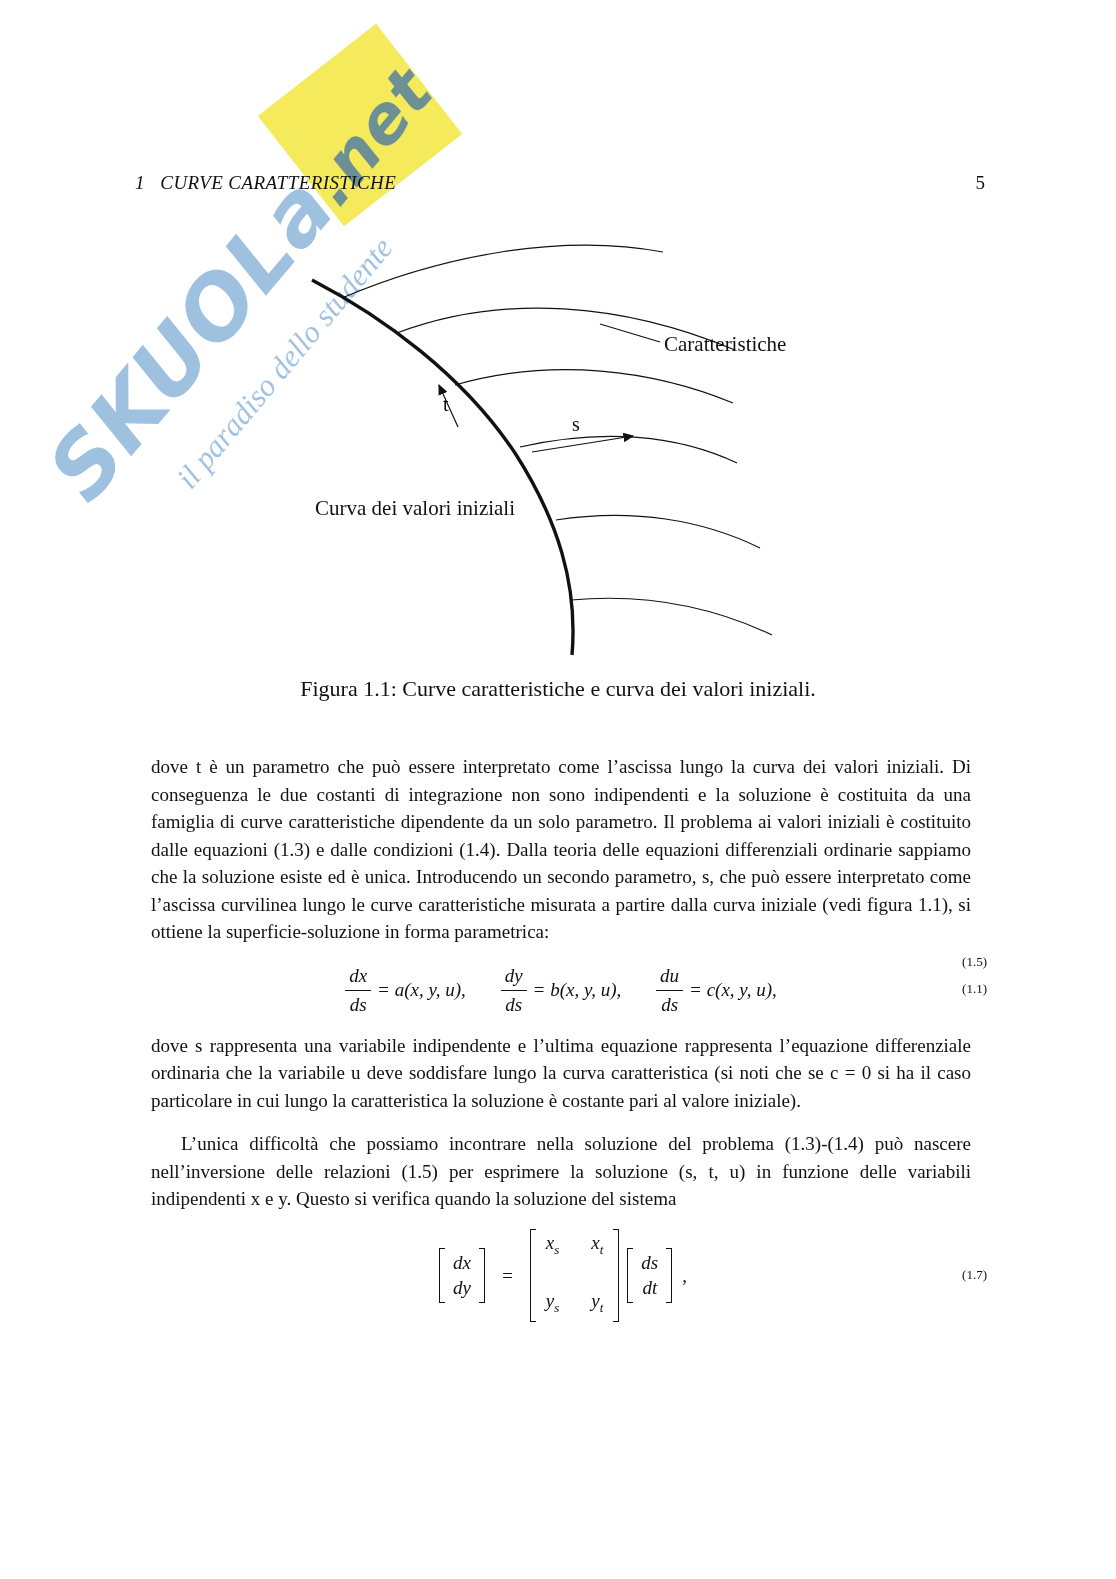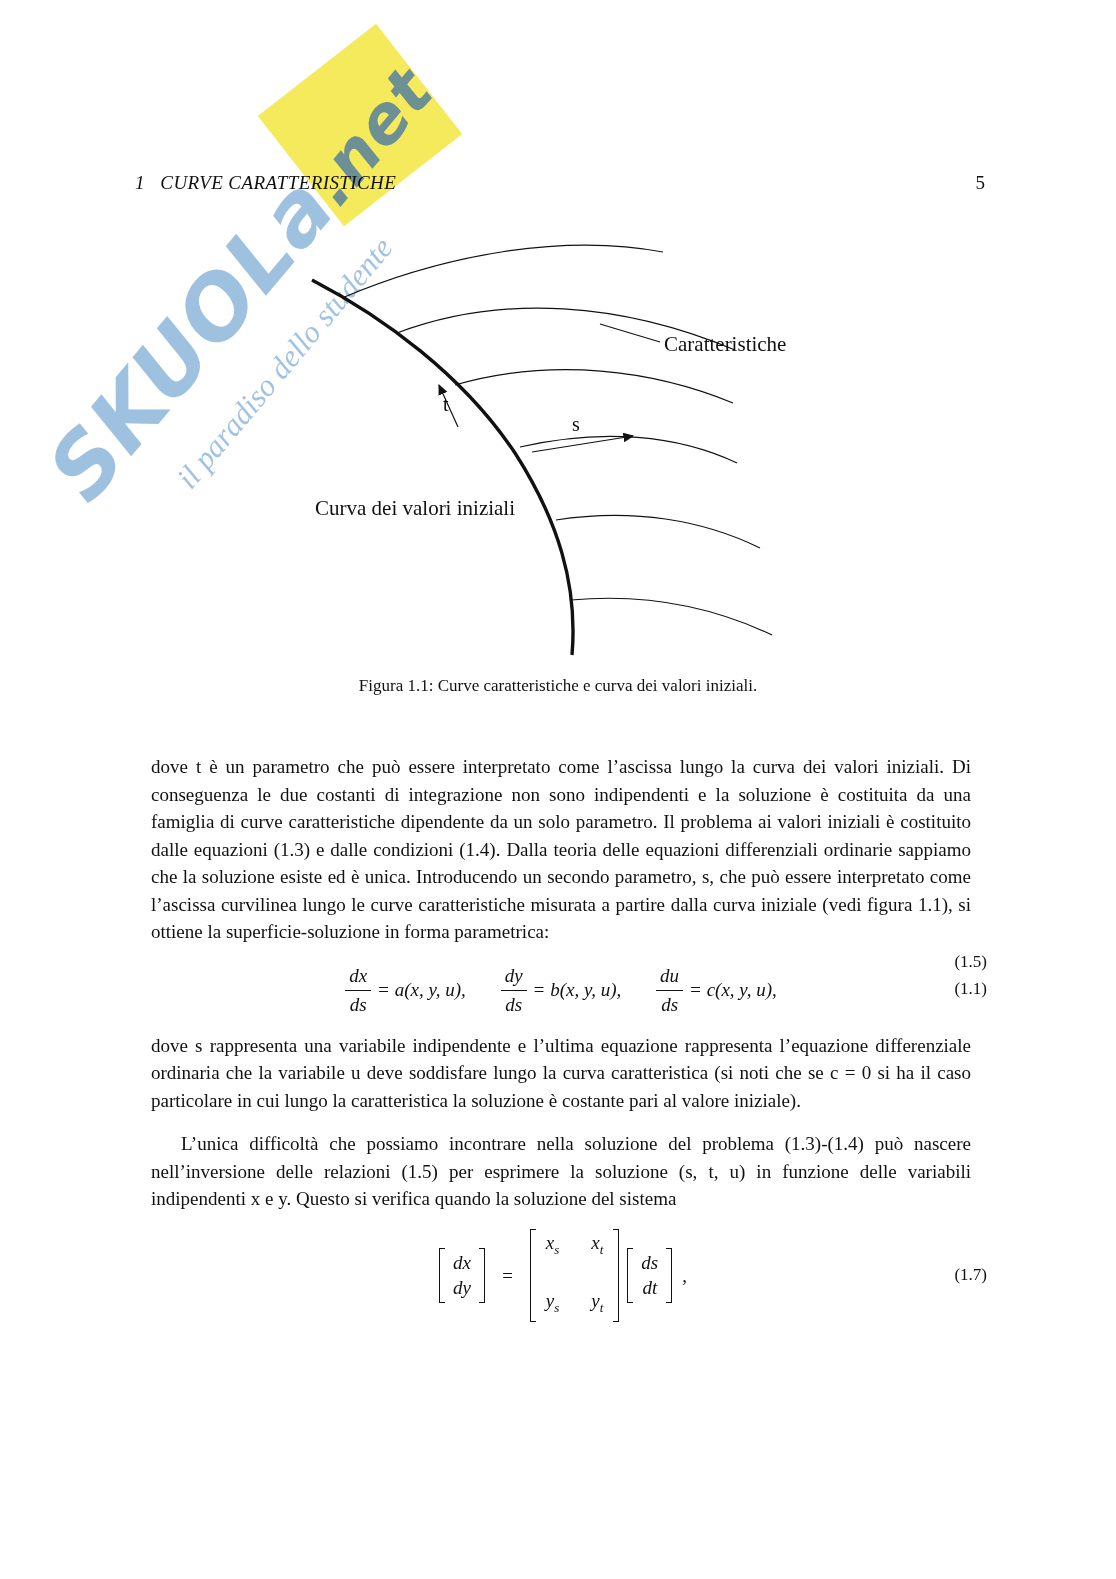--- a/index.html
+++ b/index.html
@@ -33,31 +33,31 @@
 
   
   .header {
     position:absolute; top:172px; left:135px; width:850px; z-index:2;
     display:flex; justify-content:space-between; font-size:19px;
   }
   .header .section { font-style:italic; letter-spacing:0.4px; }
 
   
   .figure-area { position:absolute; top:225px; left:133px; width:860px; height:445px; z-index:1; }
-  .caption { position:absolute; top:676px; left:0; width:100%; text-align:center; font-size:17px; z-index:1; }
+  .caption { position:absolute; top:676px; left:0; width:100%; text-align:center; font-size:22px; z-index:1; }
 
   
   .content { position:absolute; top:737px; left:135px; width:852px; z-index:1;
     font-size:19px; line-height:27.5px; text-align:justify; }
   .content p { margin:16px; }
   .content p.indent { text-indent:30px; }
 
   
   .equation { position:relative; margin:15px 0; text-align:center; font-style:italic; font-size:19px; }
-  .eqtag { position:absolute; right:0; top:50%; transform:translateY(-50%); font-style:normal; font-size:17px; }
+  .eqtag { position:absolute; right:0; top:50%; transform:translateY(-50%); font-style:normal; font-size:13px; }
   .eq-body { display:inline-block; }
 
   .eq-term { display:inline-flex; align-items:center; margin:0 15px; }
   .frac { display:inline-block; vertical-align:middle; text-align:center; margin-right:6px; line-height:22px; }
   .frac .num { display:block; padding:0 4px 3px; border-bottom:1.2px solid #111; }
   .frac .den { display:block; padding:3px 4px 0; }
 
   .matrix-row { display:inline-flex; align-items:center; }
   .brk { align-self:stretch; width:6px; }
   .brk.l { border-left:1.6px solid #111; border-top:1.6px solid #111; border-bottom:1.6px solid #111; margin-right:2px; }

